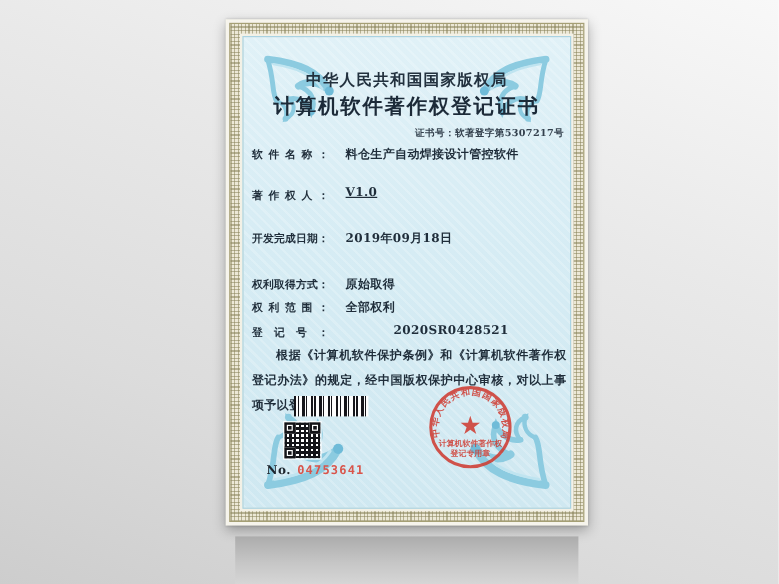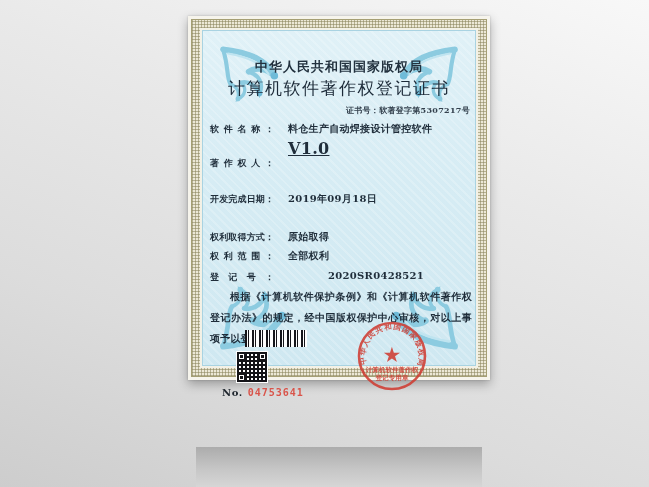--- a/index.html
+++ b/index.html
@@ -6,21 +6,21 @@
   body{
     width:649px;height:487px;overflow:hidden;
     font-family:"DejaVu Serif","Liberation Serif",serif;
   }
   .stage{
     position:relative;width:649px;height:487px;
     background:linear-gradient(200deg,#f8f8f8 0%,#e9e9e9 35%,#dcdcdc 70%,#cdcdcd 100%);
   }
   
   .cert{
-    position:absolute;left:188px;top:16px;width:302px;height:364px;
+    position:absolute;left:188px;top:16px;width:302px;height:422px;
     background:#f6f4ec;
     box-shadow:0 4px 10px rgba(0,0,0,.30), 0 0 2px rgba(0,0,0,.2);
   }
   
   .keyband{
     position:absolute;inset:4px;
     background:
       repeating-linear-gradient(0deg, rgba(137,131,90,.55) 0 1px, rgba(0,0,0,0) 1px 3px),
       repeating-linear-gradient(90deg, rgba(137,131,90,.55) 0 1px, rgba(0,0,0,0) 1px 3px),
       #ece8d6;
@@ -43,36 +43,36 @@
   .fl-tr{right:15px;top:15px;transform:scaleX(-1);}
   .fl-bl{left:15px;bottom:15px;transform:scaleY(-1);}
   .fl-br{right:15px;bottom:15px;transform:scale(-1,-1);}
   
   .issuer{
     position:absolute;top:42px;left:0;right:0;text-align:center;
     font-size:13px;font-weight:bold;letter-spacing:1px;color:#22313e;
   }
   .title{
     position:absolute;top:61px;left:0;right:0;text-align:center;
-    font-size:17px;font-weight:normal;letter-spacing:1.5px;color:#1c2a38;
+    font-size:17px;font-weight:bold;letter-spacing:1.5px;color:#1c2a38;
   }
   .certno{
     position:absolute;top:89px;right:20px;
     font-size:8px;font-weight:bold;color:#33404d;letter-spacing:.3px;
   }
   .row{
     position:absolute;left:22px;right:18px;display:flex;align-items:flex-start;
     color:#1f2d3a;font-weight:600;
   }
   .row .lbl{
     flex:0 0 64px;font-size:9px;text-align:justify;text-align-last:justify;
     letter-spacing:0;padding-top:1px;
   }
   .row .val{margin-left:14px;font-size:10px;letter-spacing:.3px;}
-  .version{margin-top:3px;font-size:16px;text-decoration:underline;}
+  .version{margin-top:19px;font-size:10px;text-decoration:underline;}
   .r-name{top:106px;}
   .r-holder{top:140px;}
   .r-m0{top:176px;}
   .r-m1{top:195px;}
   .r-m2{top:214px;}
   .r-m3{top:233px;}
   .r-m4{top:254px;gap:40px;}
   .statement{
     position:absolute;top:270px;left:22px;width:262px;
     font-size:10px;line-height:21px;color:#1f2d3a;font-weight:600;

